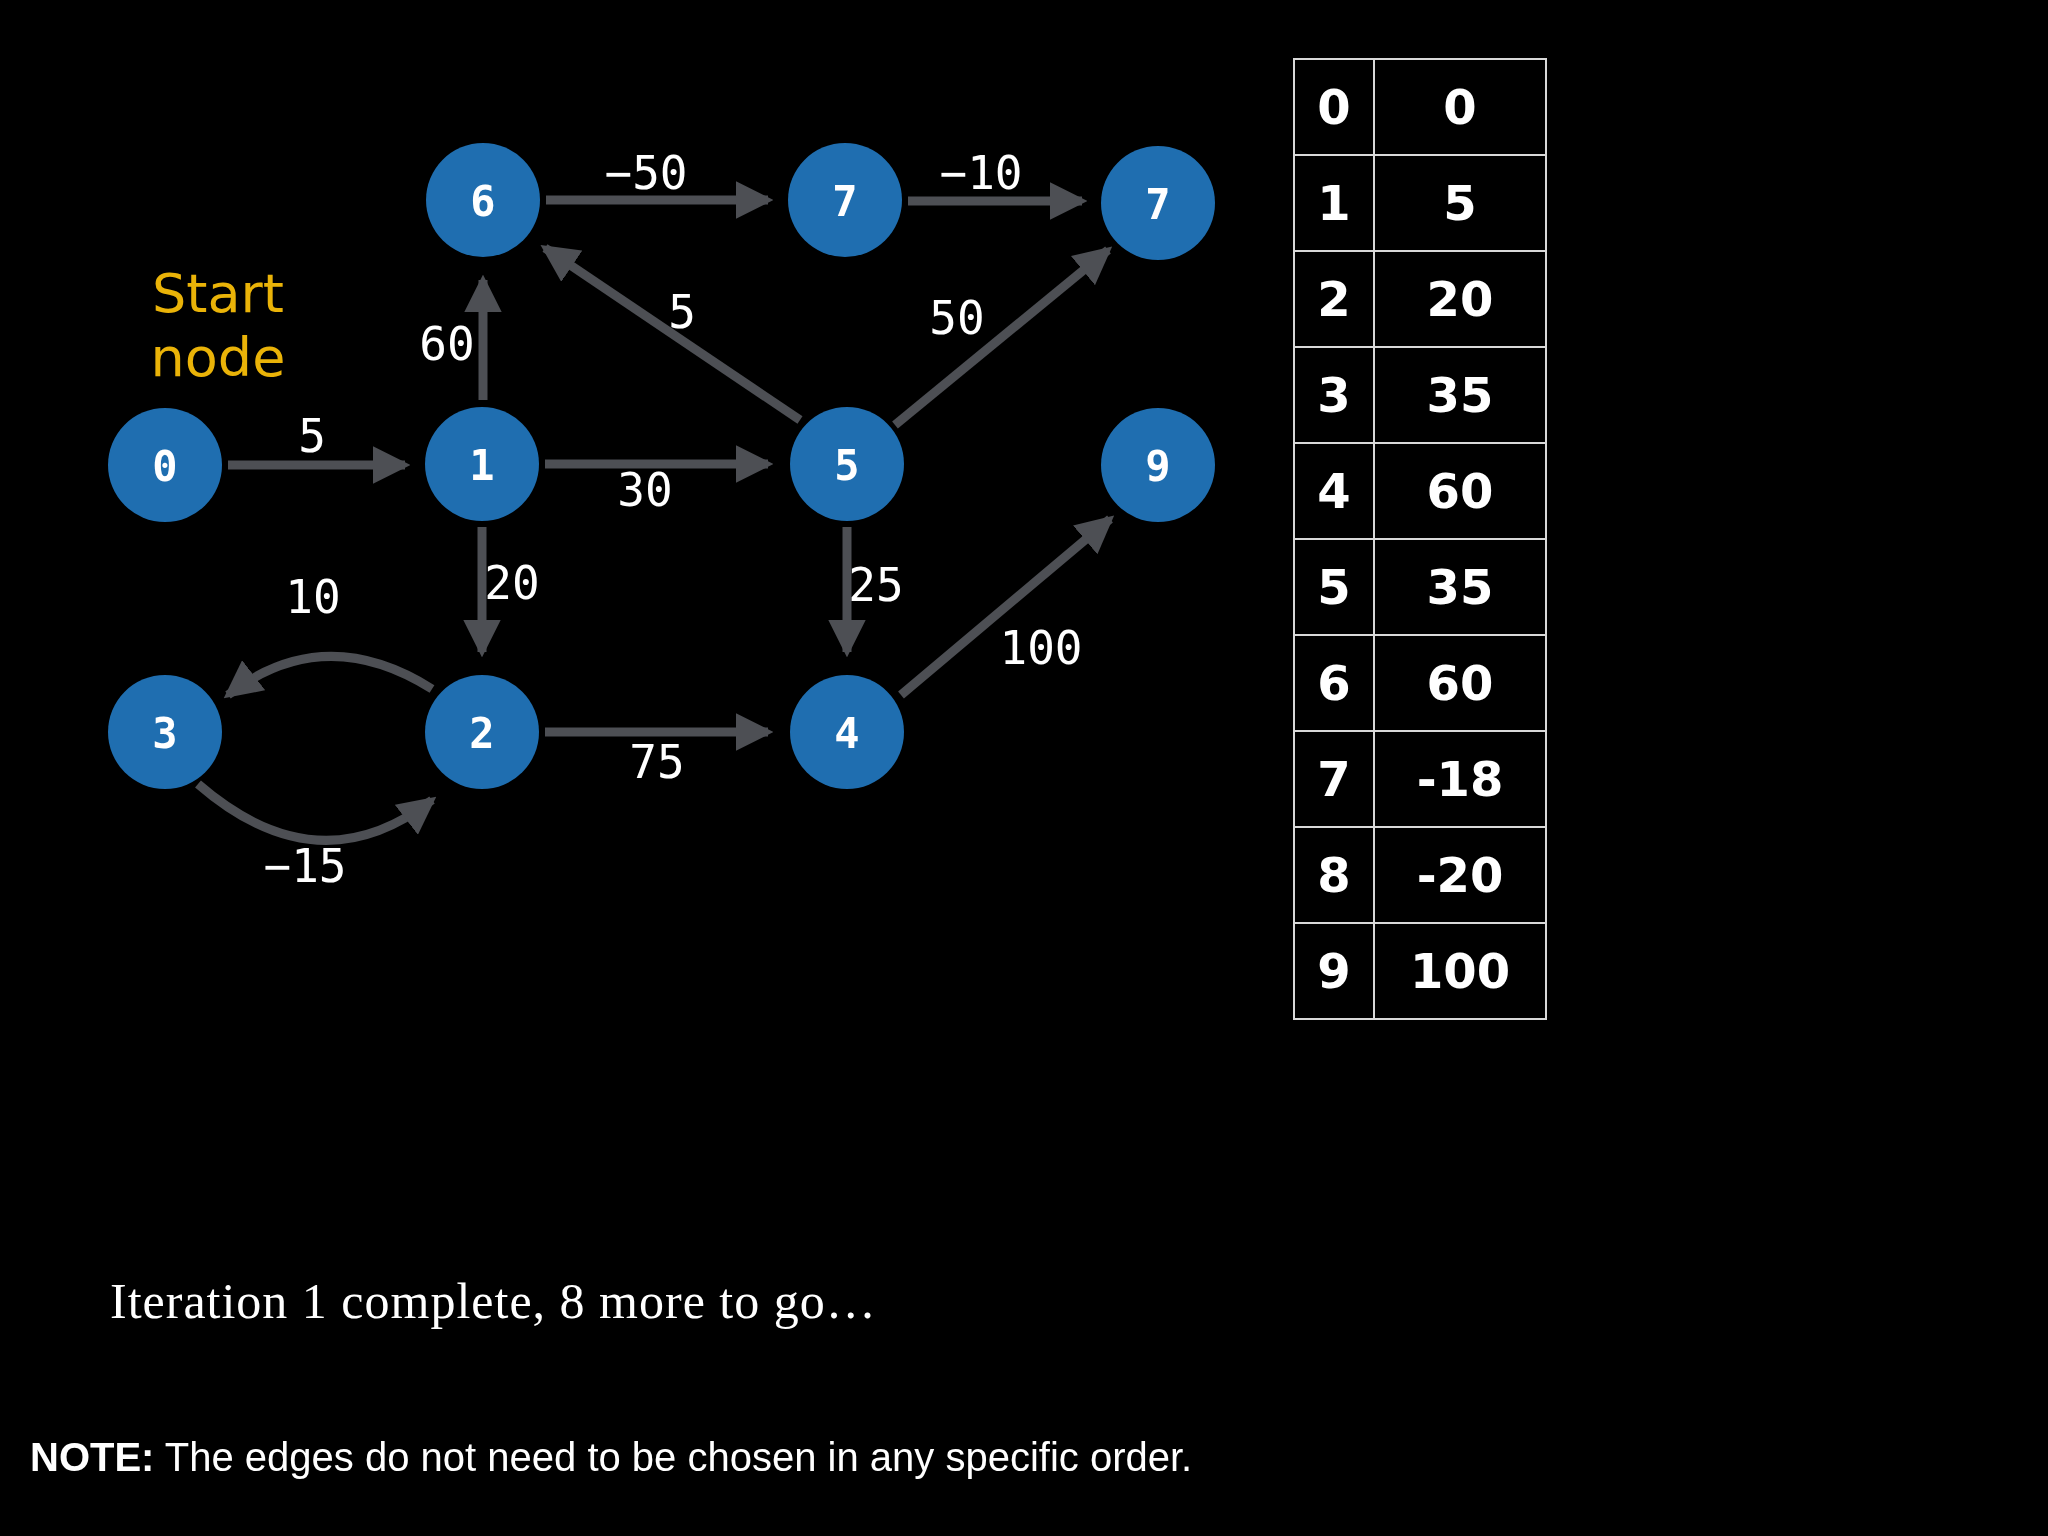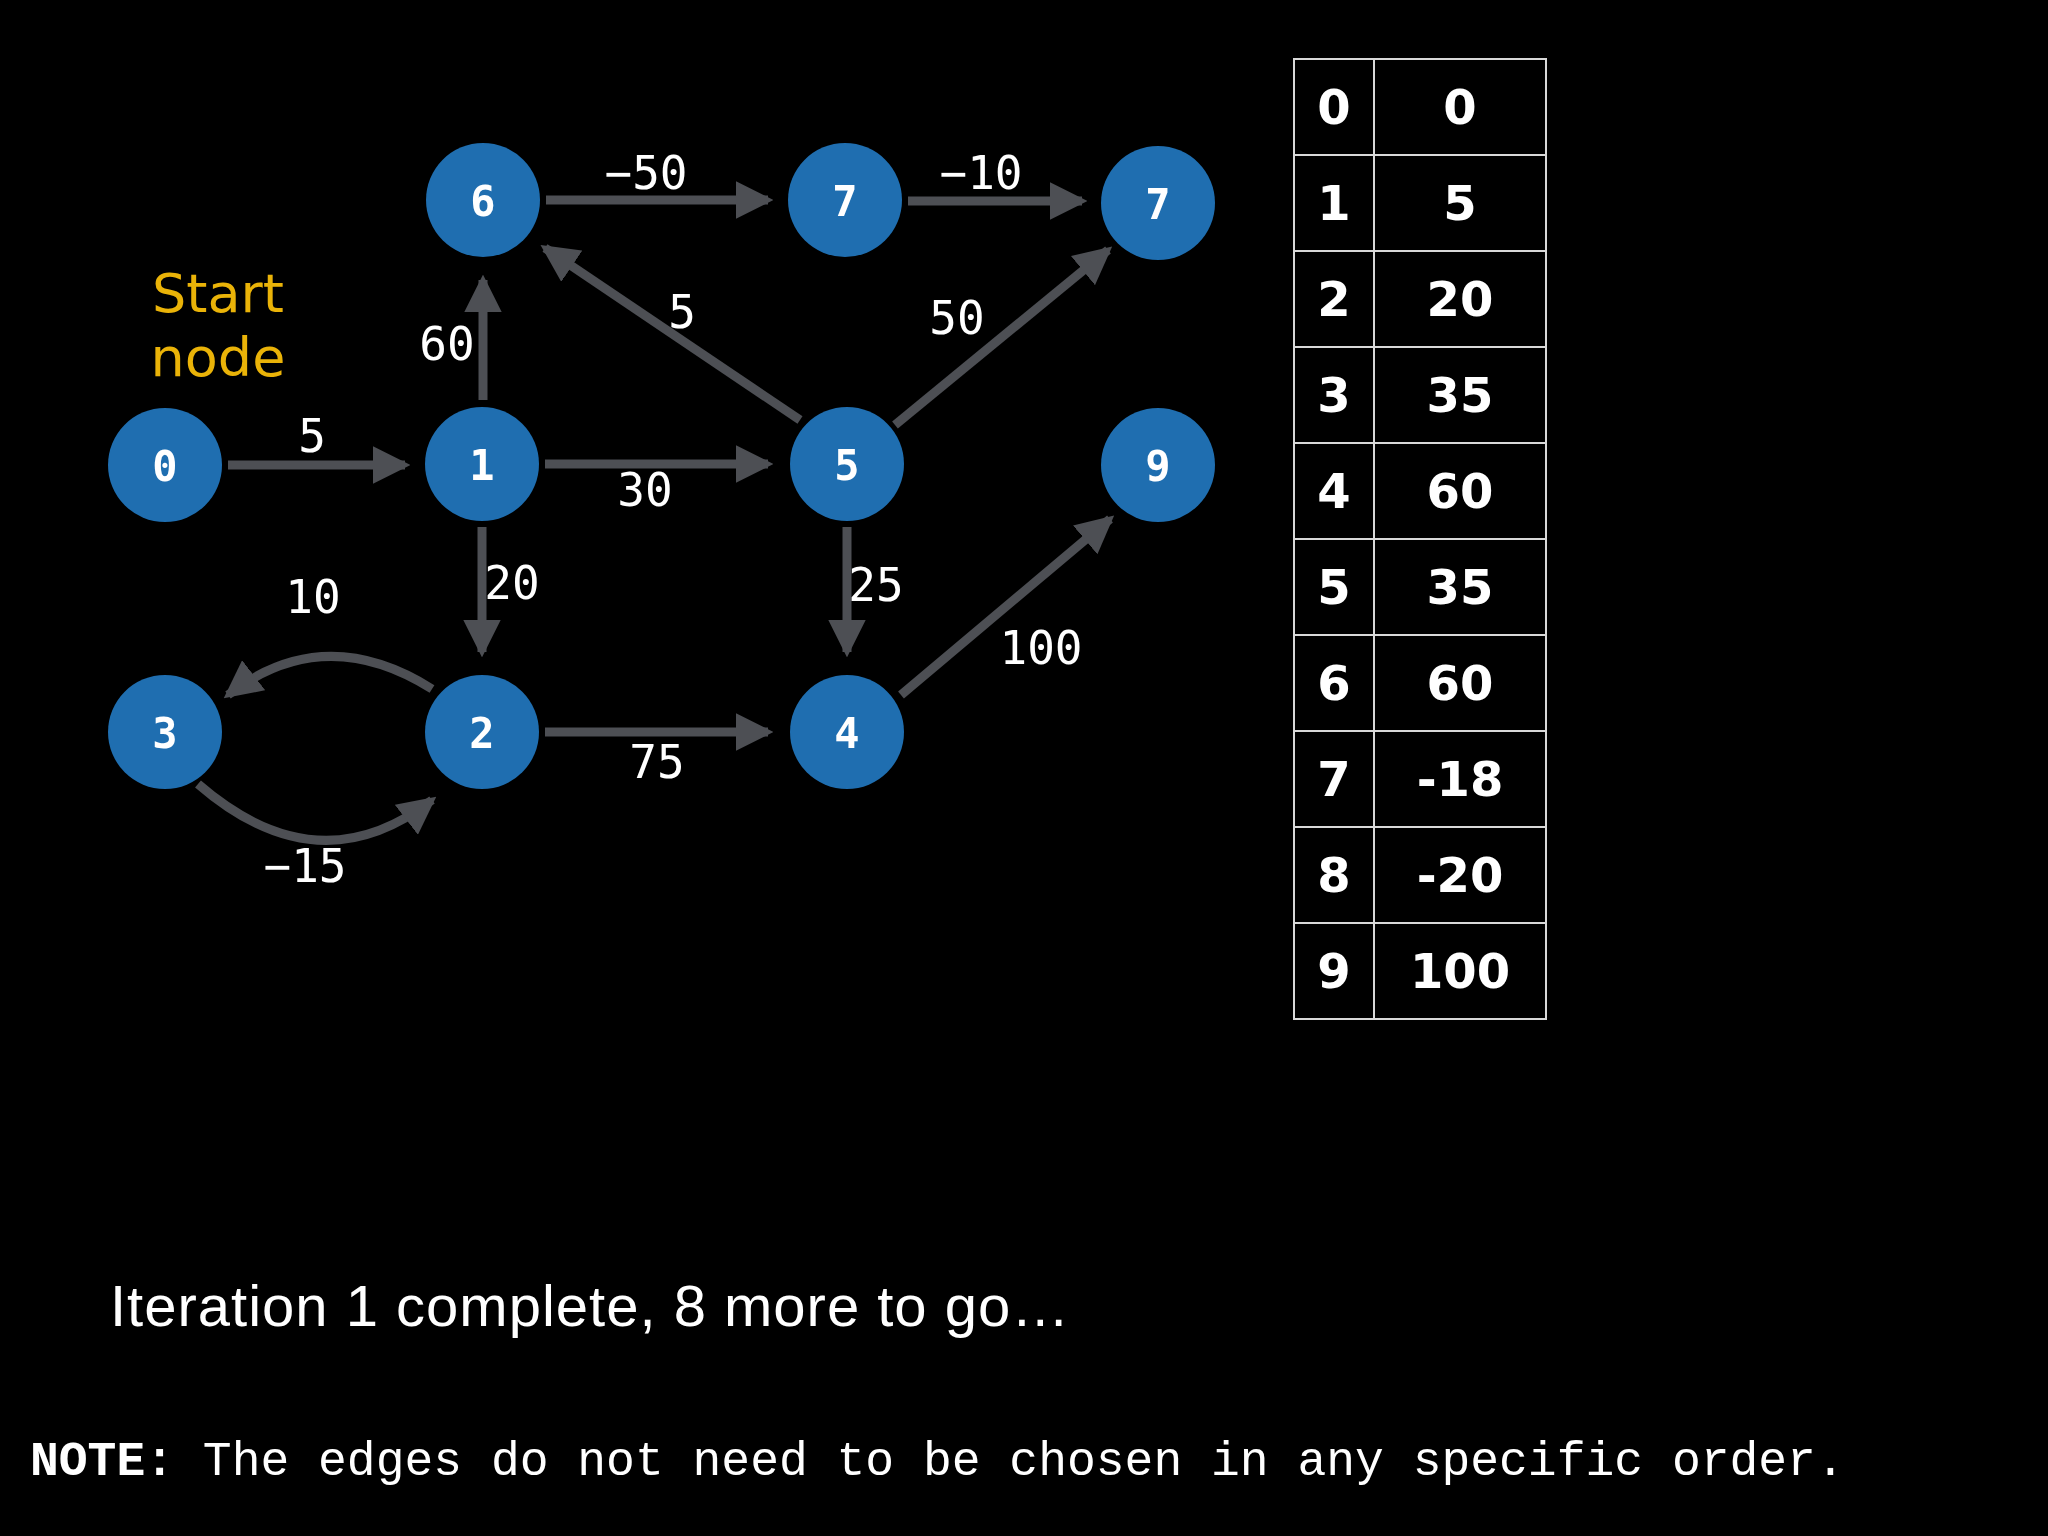--- a/index.html
+++ b/index.html
@@ -81,32 +81,32 @@
   }
   #distance-table td.col-key   { width: 78px; }
   #distance-table td.col-value { width: 170px; }
 
   
   #iteration-status {
     position: absolute;
     left: 110px;
     top: 1272px;
     color: #ffffff;
-    font-family: Liberation Sans, sans-serif;
-    font-size: 58px;
+    font-family: Liberation Serif, serif;
+    font-size: 50px;
     letter-spacing: 1px;
     white-space: nowrap;
   }
   #note-line {
     position: absolute;
     left: 30px;
     top: 1435px;
     color: #ffffff;
-    font-family: Liberation Mono, monospace;
-    font-size: 48px;
+    font-family: Liberation Sans, sans-serif;
+    font-size: 40px;
     white-space: nowrap;
   }
   #note-label {
     font-weight: bold;
   }
 </style>
 </head>
 <body>
 
 <div id="root">

